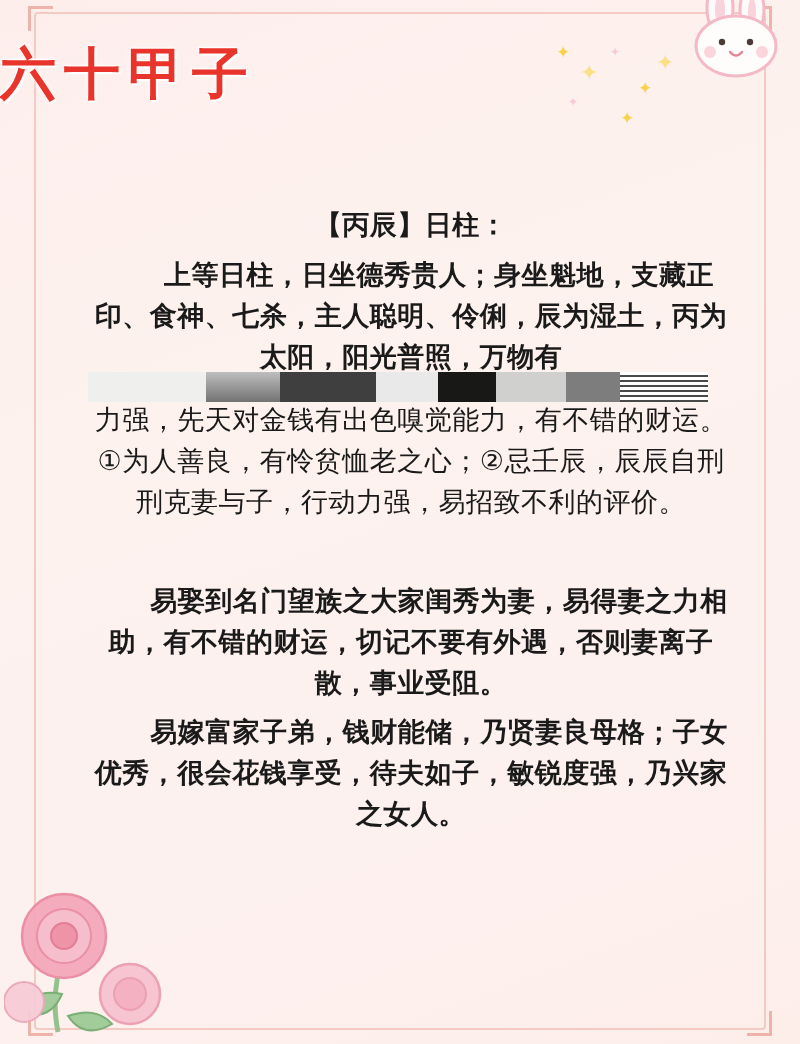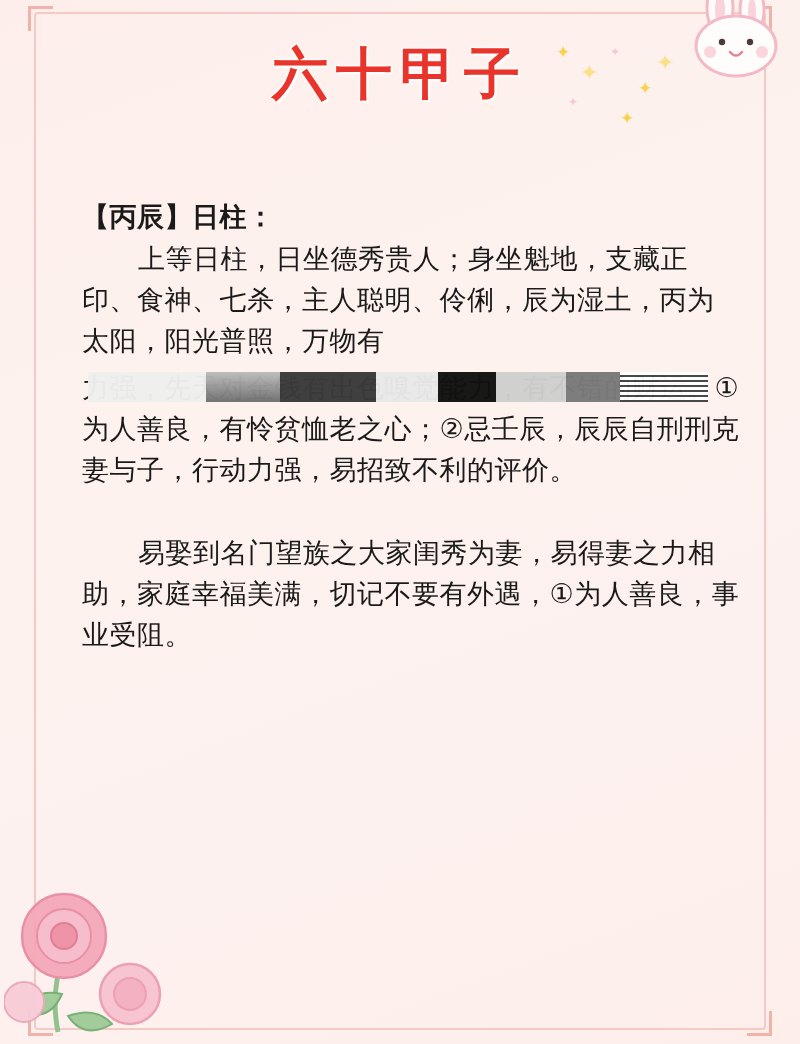--- a/index.html
+++ b/index.html
@@ -75,21 +75,21 @@
     width: 210px;
     height: 200px;
   }
 
   
   .title-block {
     position: absolute;
     left: 0;
     right: 0;
     top: 42px;
-    text-align: center;
+    text-align: left;
     z-index: 3;
   }
   .title-line {
     font-family: "DejaVu Serif", serif;
     font-weight: bold;
     color: #e8342a;
     letter-spacing: 8px;
     text-shadow:
       2px 2px 0 #ffffff,
       -1px -1px 0 #ffffff,
@@ -105,23 +105,24 @@
     right: 60px;
     top: 196px;
     z-index: 2;
   }
   .para {
     font-family: "DejaVu Sans", "Liberation Sans", sans-serif;
     color: #1a1a1a;
     font-size: 27px;
     line-height: 41px;
     letter-spacing: 0.5px;
-    margin: 0;
-  }
-  .para.indent { text-indent: 56px; }
+    margin: 8px;
+    text-align: center;
+  }
+  .para.indent { text-indent: 56px; font-weight: bold; }
   .heading {
     font-weight: bold;
     font-size: 27px;
     line-height: 42px;
   }
   .gap-sm { height: 6px; }
   .gap-md { height: 42px; }
 
   
   .redaction {
@@ -194,21 +195,22 @@
 
   <div class="content">
 
     <p class="para heading">【丙辰】日柱：</p>
     <p class="para indent">上等日柱，日坐德秀贵人；身坐魁地，支藏正印、食神、七杀，主人聪明、伶俐，辰为湿土，丙为太阳，阳光普照，万物有</p>
     <div class="gap-sm"></div>
     <p class="para">力强，先天对金钱有出色嗅觉能力，有不错的财运。①为人善良，有怜贫恤老之心；②忌壬辰，辰辰自刑刑克妻与子，行动力强，易招致不利的评价。</p>
 
     <div class="gap-md"></div>
 
-    <p class="para indent">易娶到名门望族之大家闺秀为妻，易得妻之力相助，家庭幸福美满，切记不要有外遇，①为人善良，事业受阻。</p>
+    <p class="para indent">易娶到名门望族之大家闺秀为妻，易得妻之力相助，有不错的财运，切记不要有外遇，否则妻离子散，事业受阻。</p>
+    <p class="para indent">易嫁富家子弟，钱财能储，乃贤妻良母格；子女优秀，很会花钱享受，待夫如子，敏锐度强，乃兴家之女人。</p>
 
   </div>
 
   <div class="redaction">
     <div class="blk b1"></div>
     <div class="blk b2"></div>
     <div class="blk b3"></div>
     <div class="blk b4"></div>
     <div class="blk b5"></div>
     <div class="blk b6"></div>

